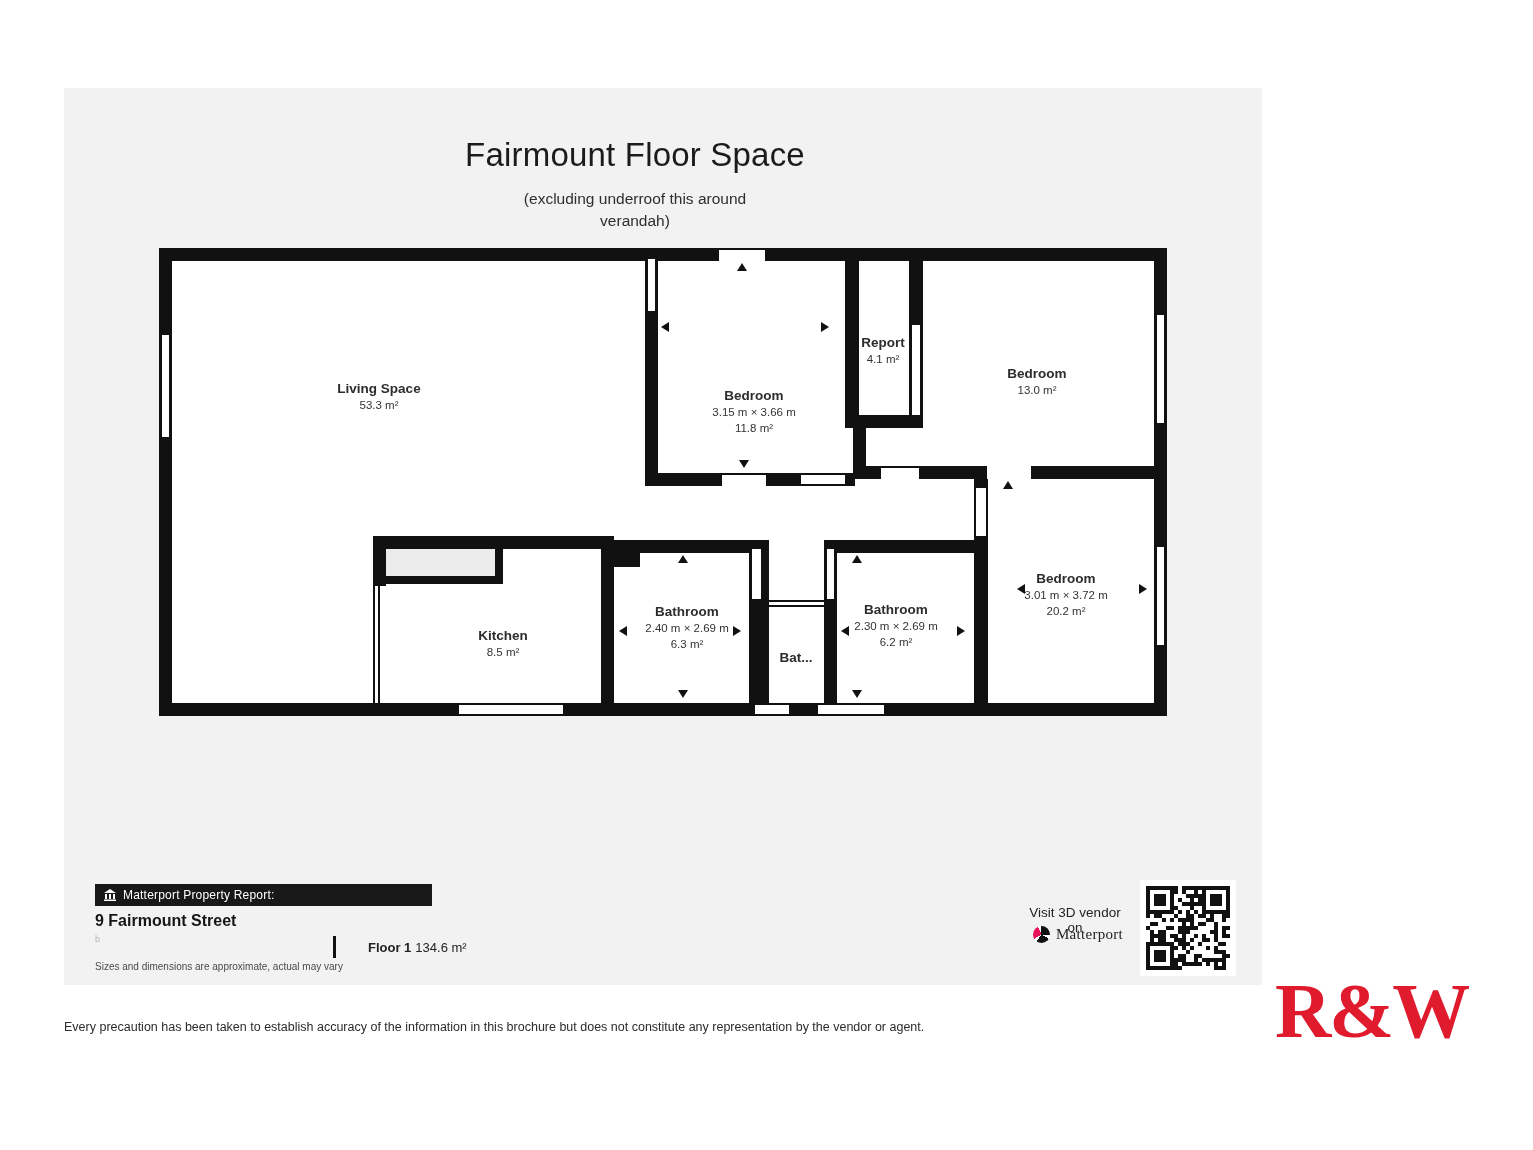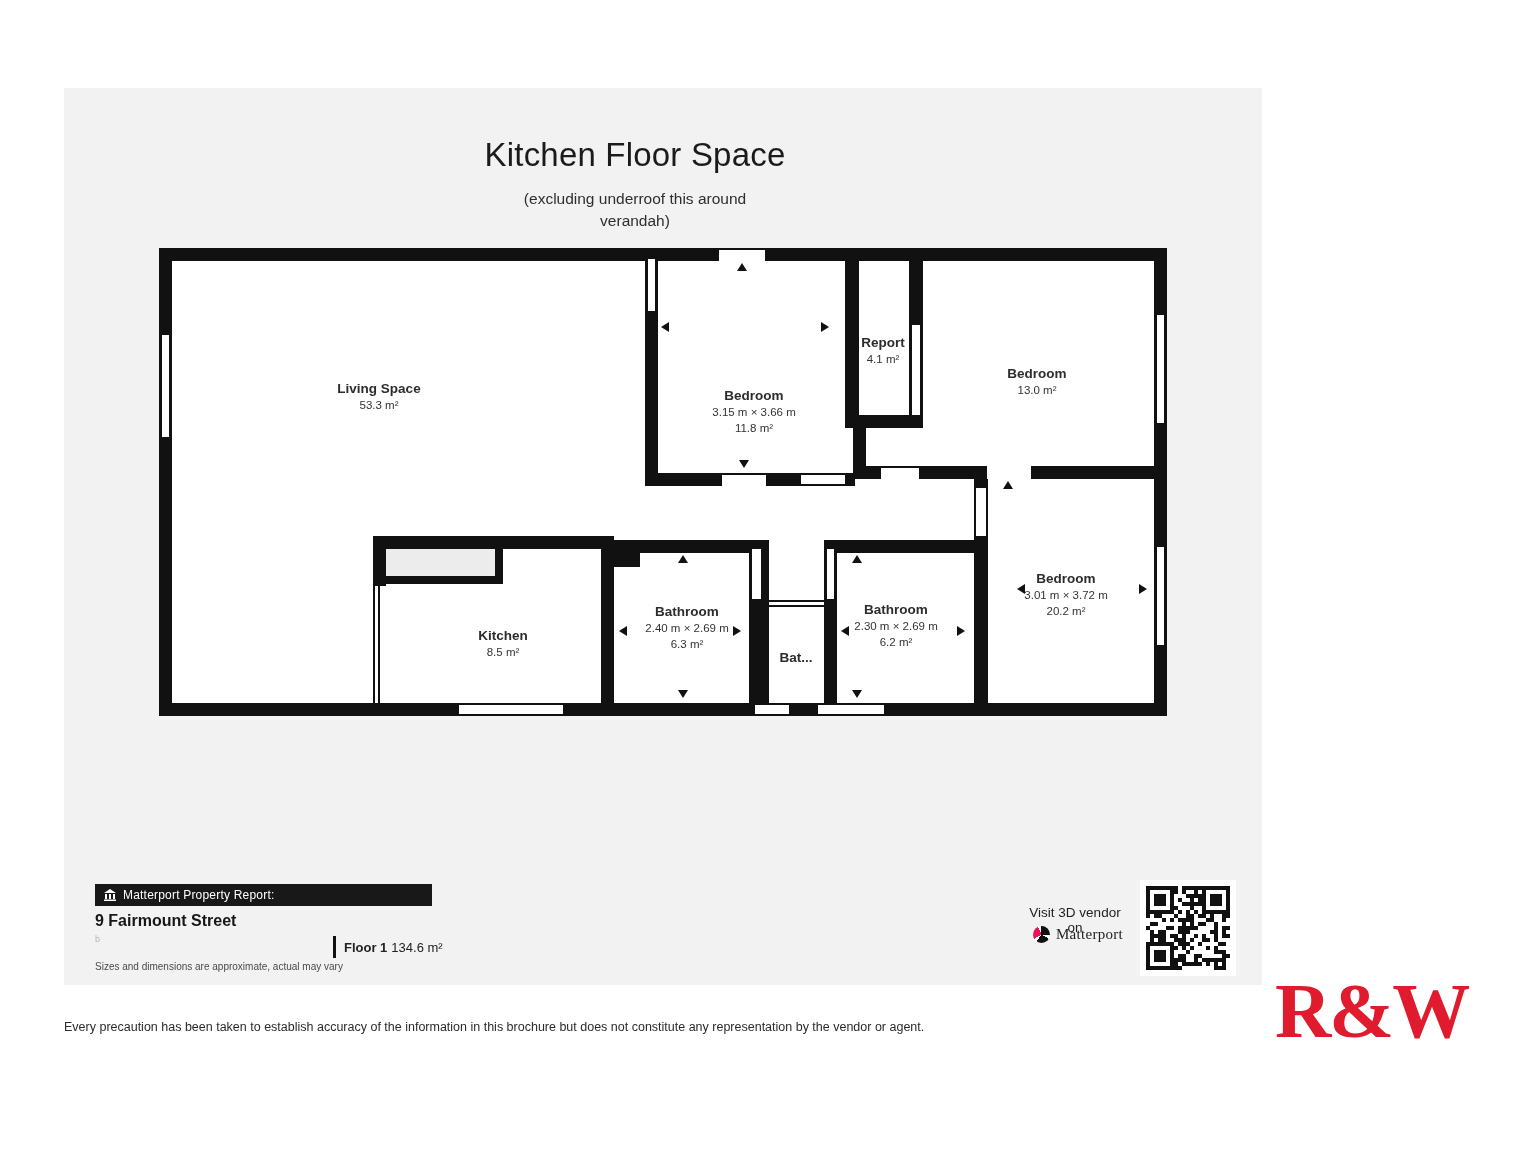--- a/index.html
+++ b/index.html
@@ -32,21 +32,21 @@
   .rdims{font-size:11.5px;display:block;}
   .rarea{font-size:11.5px;display:block;}
   
   .mp-bar{left:95px;top:884px;width:337px;height:22px;background:#181818;
           display:flex;align-items:center;gap:7px;padding-left:9px;box-sizing:border-box;}
   .mp-bar-label{color:#fff;font-size:12px;font-weight:normal;letter-spacing:.2px;}
   .address{left:95px;top:912px;font-size:16px;font-weight:bold;color:#161616;}
   .stray{left:95px;top:934px;font-size:9px;color:#b5b5b5;}
   .floor-line{left:333px;top:936px;display:flex;align-items:center;gap:8px;}
   .floor-bar{width:3px;height:22px;background:#111;}
-  .floor-text{font-size:13px;color:#222;}
+  .floor-text{font-size:13px;color:#222;margin-left:24px;}
   .floor-text b{margin-right:4px;}
   .note{left:95px;top:961px;font-size:10px;color:#4a4a4a;}
   
   .visit{left:1020px;top:905px;width:110px;text-align:center;font-size:13.5px;color:#222;}
   .mp-row{left:1020px;top:926px;width:116px;display:flex;align-items:center;justify-content:center;gap:6px;}
   .mp-pin{width:17px;height:17px;border-radius:50%;
     background:conic-gradient(#111 0 95deg,#fff 95deg 120deg,#111 120deg 215deg,#fff 215deg 240deg,#e8145a 240deg 335deg,#fff 335deg 360deg);}
   .mp-word{font-family:"Liberation Serif",serif;font-size:15px;color:#222;letter-spacing:.3px;}
   .qr-box{left:1140px;top:880px;width:96px;height:96px;background:#fff;}
   .qr{position:absolute;left:6px;top:6px;width:84px;height:84px;display:grid;
@@ -54,21 +54,21 @@
   
   .disclaimer{left:64px;top:1020px;font-size:12.5px;color:#2b2b2b;}
   .rw-logo{left:1275px;top:972px;font-family:"Liberation Serif",serif;font-weight:bold;
            font-size:78px;line-height:1;color:#e01b2d;letter-spacing:-2px;}
 </style>
 </head>
 <body>
 
 <div class="abs canvas"></div>
 
-<div class="abs title">Kitchen Floor Space</div>
+<div class="abs title">Fairmount Floor Space</div>
 <div class="abs subtitle">
   <span>(excluding underroof this around</span><br>
   <span>verandah)</span>
 </div>
 
 <div class="abs plan">
 
   <div class="w" style="left:0;top:0;width:1008px;height:13px"></div>
   <div class="w" style="left:0;top:455px;width:1008px;height:13px"></div>
   <div class="w" style="left:0;top:0;width:13px;height:468px"></div>

